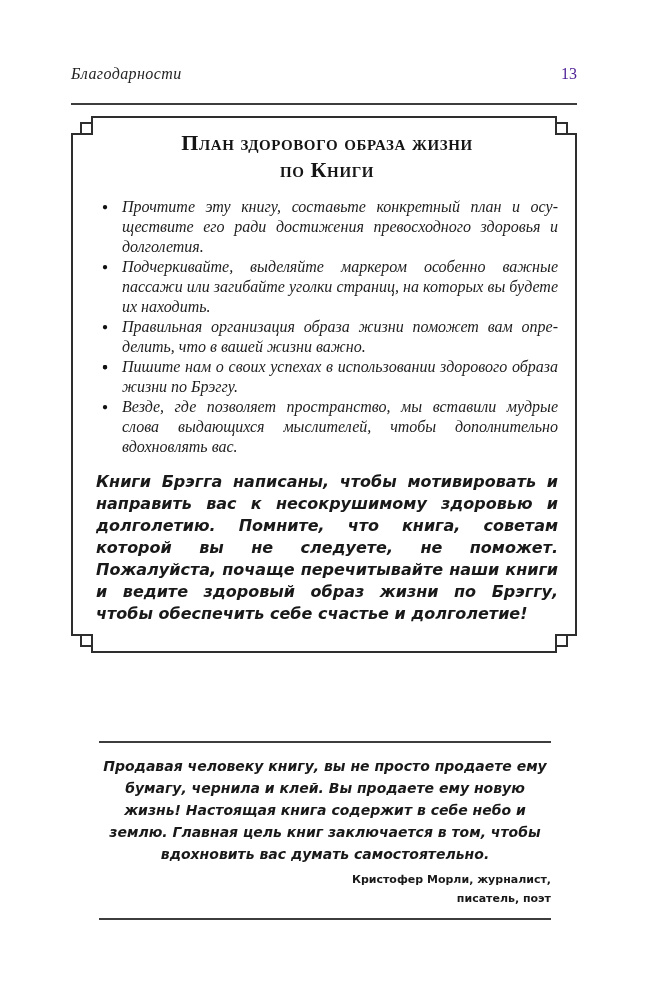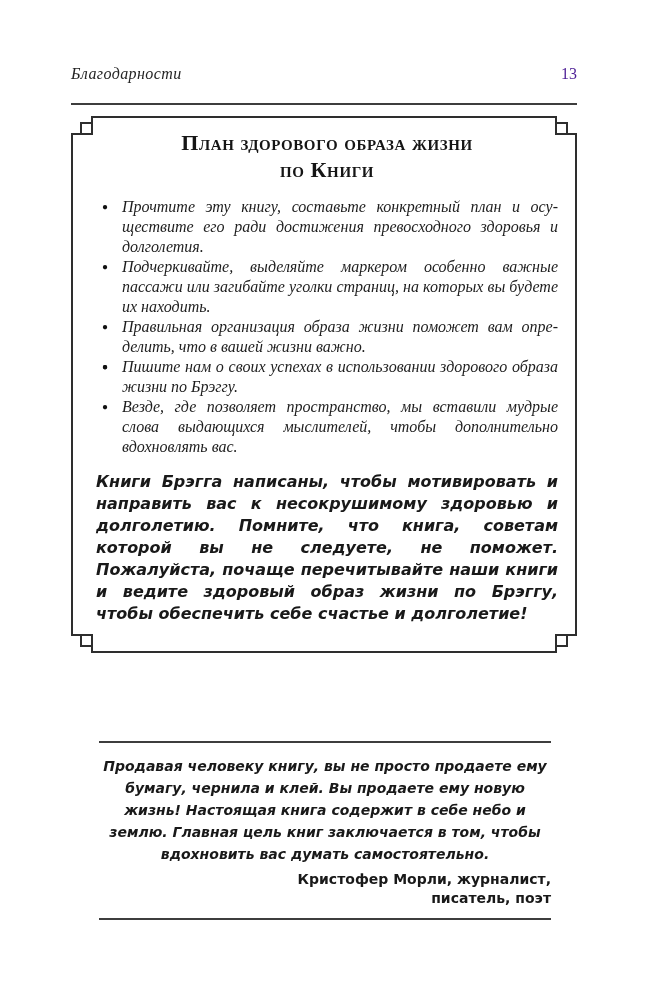--- a/index.html
+++ b/index.html
@@ -51,21 +51,21 @@
   .quote-section { position:absolute; left:99px; width:452px; top:709px;margin-top:32px; }
   .quote-rule { border:0; border-top:2px solid #3d3d3d; margin:0; height:0; }
   .quote-text {
     margin-top:12px; text-align:center;
     font-family:"DejaVu Sans", sans-serif; font-weight:bold; font-style:italic;
     font-size:14px; line-height:22px; color:#191919;
   }
   .quote-attr {
     margin-top:5px; text-align:right;
     font-family:"DejaVu Sans", sans-serif; font-weight:bold;
-    font-size:14px; line-height:19px; color:#191919;
+    font-size:11px; line-height:19px; color:#191919;
   }
   .quote-rule-bottom { margin-top:10px; }
 </style>
 </head>
 <body>
 
 <div class="page">
 
   <div class="running-head">
     <span class="running-title">Благодарности</span>

